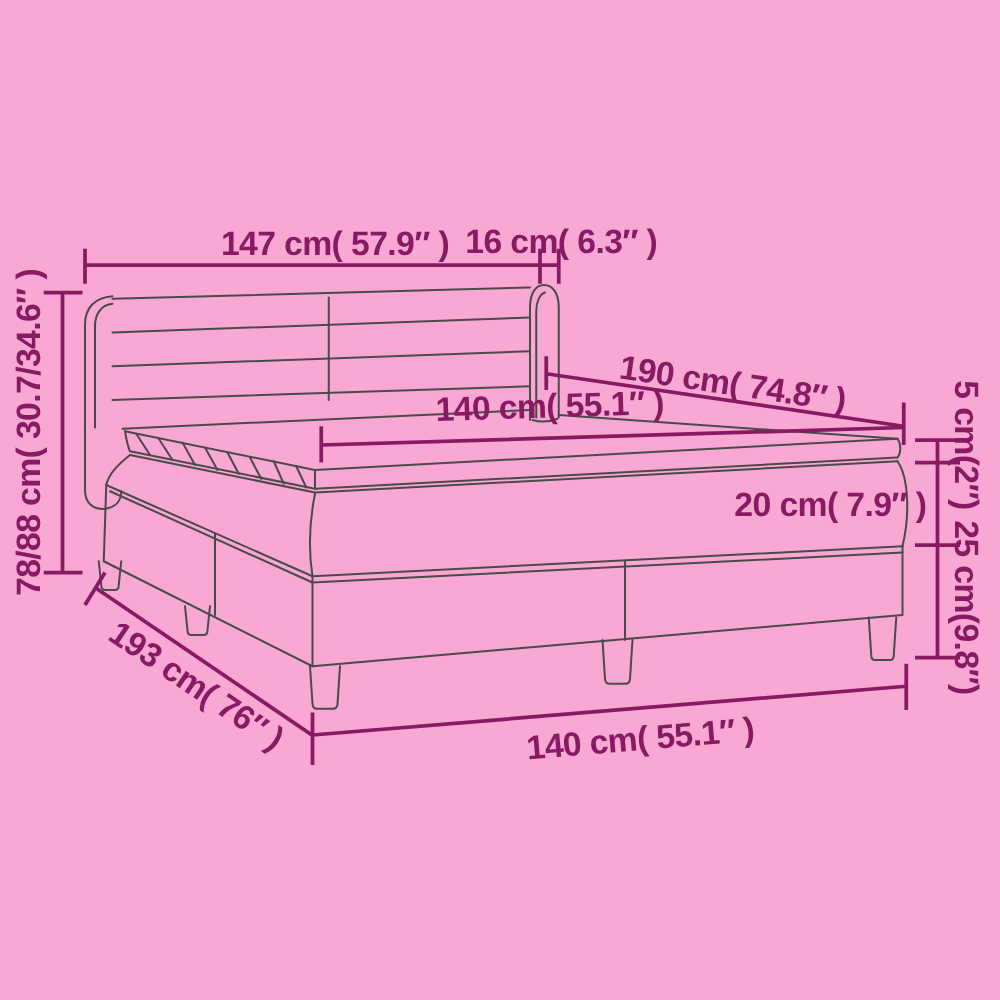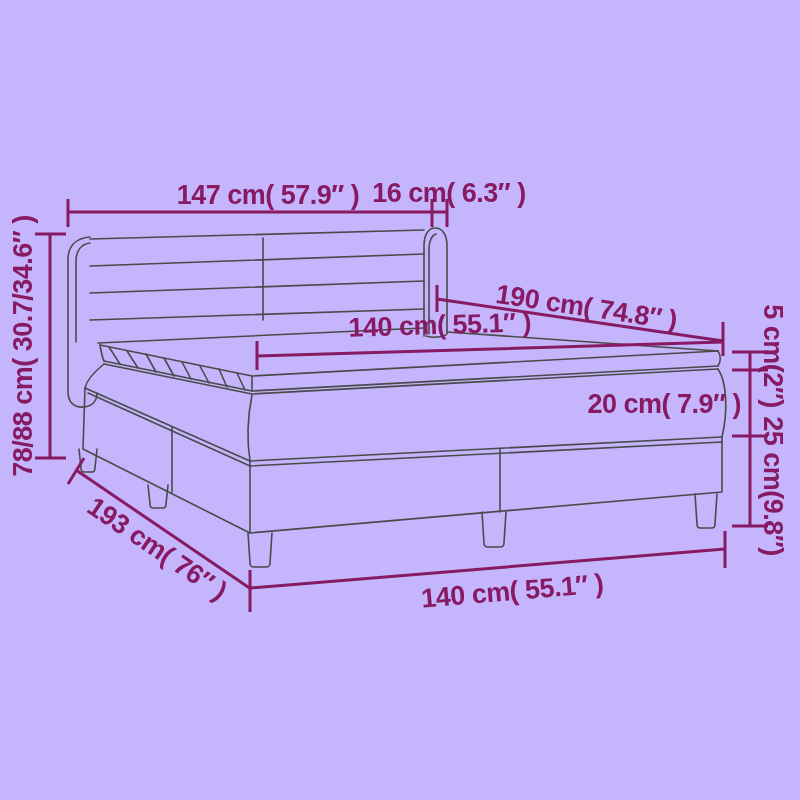--- a/index.html
+++ b/index.html
@@ -4,21 +4,21 @@
 <style>
   html, body {
     margin: 0;
     padding: 0;
     background: #ffffff;
   }
   .canvas {
     position: relative;
     width: 800px;
     height: 800px;
-    background: #c4b5fd;
+    background: #f9a8d4;
     overflow: hidden;
   }
   svg { display: block; }
   .art path, .art line {
     fill: none;
     stroke: #4a4a4a;
     stroke-width: 1.6;
     stroke-linecap: round;
     stroke-linejoin: round;
   }

